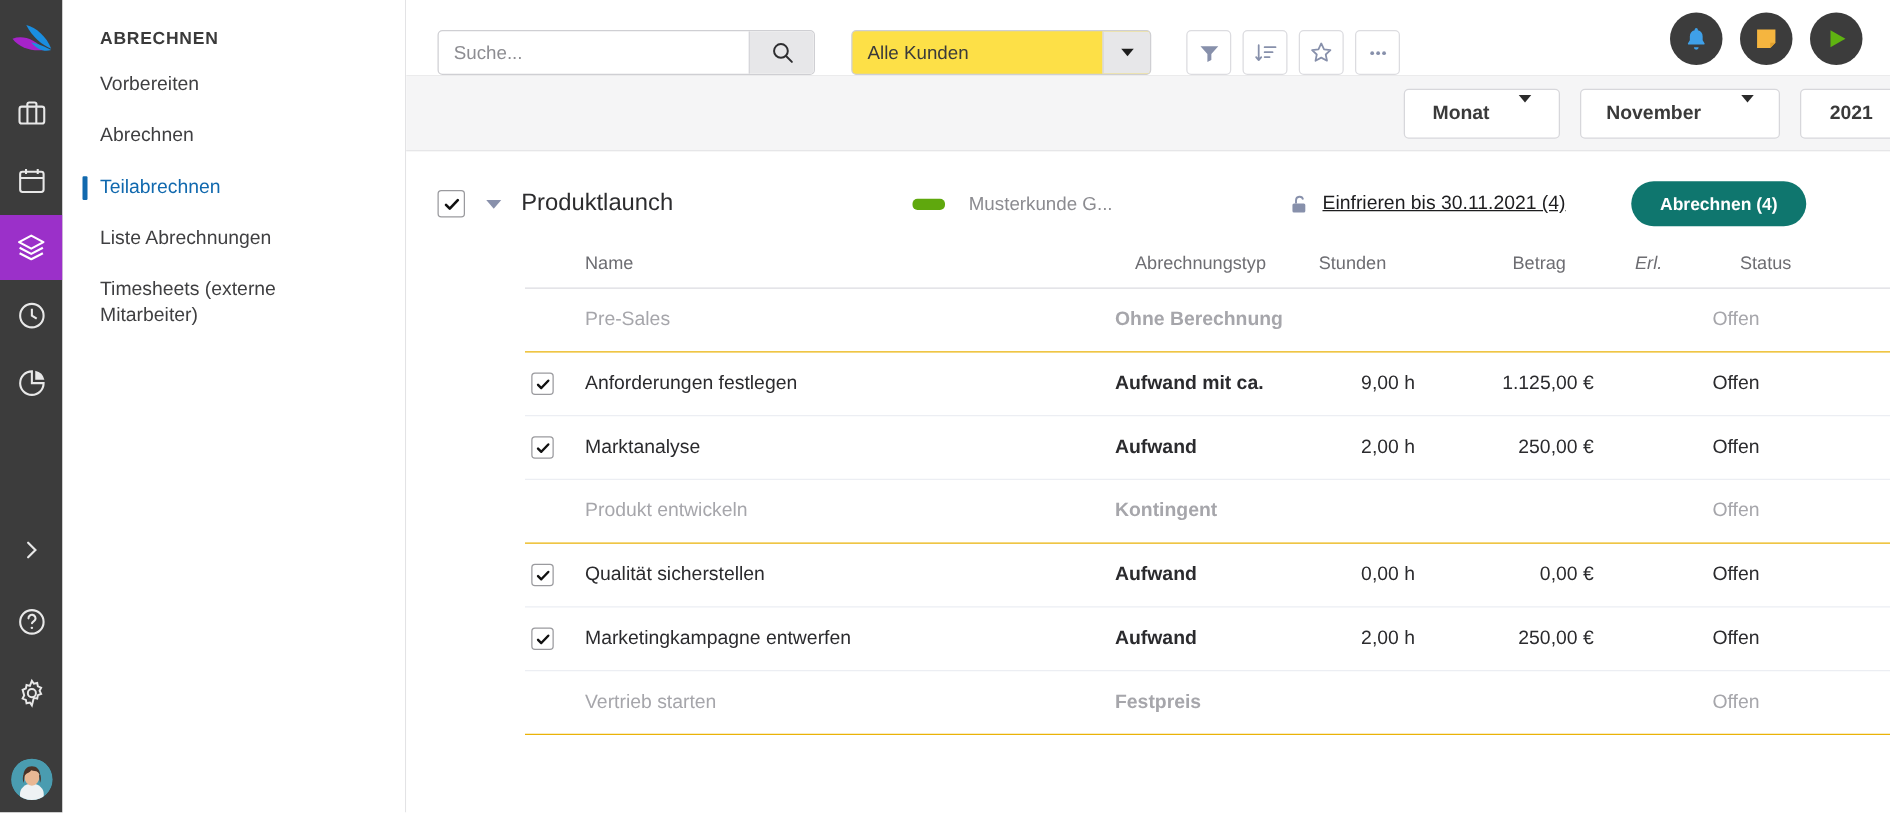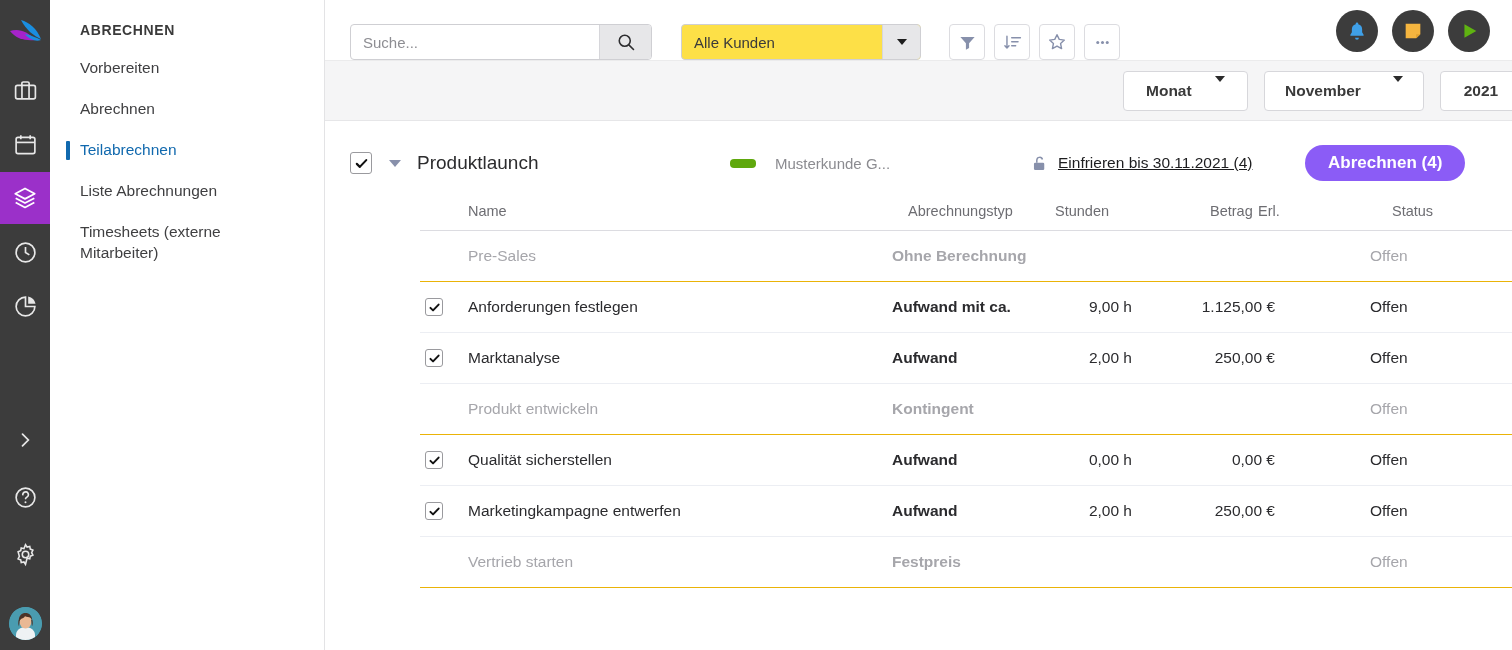--- a/index.html
+++ b/index.html
@@ -172,42 +172,42 @@
     position: absolute; left: 705px; display: flex; align-items: center;
     cursor: pointer;
   }
   .freeze-link {
     margin-left: 9px; font-size: 15.5px; color: #1d1d1f;
     text-decoration: underline;
   }
   .abrechnen-btn {
     position: absolute; left: 980px;
     height: 36px; padding: 0 23px; border-radius: 18px;
-    background: #8b5cf6; color: #fff; font-size: 17px; font-weight: bold;
+    background: #0f766e; color: #fff; font-size: 14px; font-weight: bold;
     border: none; cursor: pointer; display: flex; align-items: center;
     font-family: "Liberation Sans", sans-serif;
   }
 
   
   .tbl { margin-left: 95px; width: 1092px; }
   .trow {
     position: relative; height: 51px;
     border-bottom: 1px solid #eceef3;
     display: flex; align-items: center;
   }
   .thead {
     height: 40px; border-bottom: 1px solid #dcdce1;
     display: flex; align-items: center; position: relative;
   }
   .thead .th { position: absolute; font-size: 14.5px; color: #6d6d72; }
   .c-name { left: 48px; }
   .c-typ  { left: 488px; }
   .c-std  { left: 635px; }
   .c-betr { left: 790px; }
-  .c-erl  { left: 838px; }
+  .c-erl  { left: 888px; font-style: italic; }
   .c-stat { left: 972px; }
 
   .cell { position: absolute; font-size: 15.5px; color: #2b2b2e; }
   .cell-cb { left: 5px; }
   .cell-name { left: 48px; }
   .cell-typ { left: 472px; font-weight: bold; }
   .cell-std { left: 560px; width: 152px; text-align: right; }
   .cell-betr { left: 700px; width: 155px; text-align: right; }
   .cell-stat { left: 950px; }
   .trow.muted .cell { color: #a6a6ab; }

